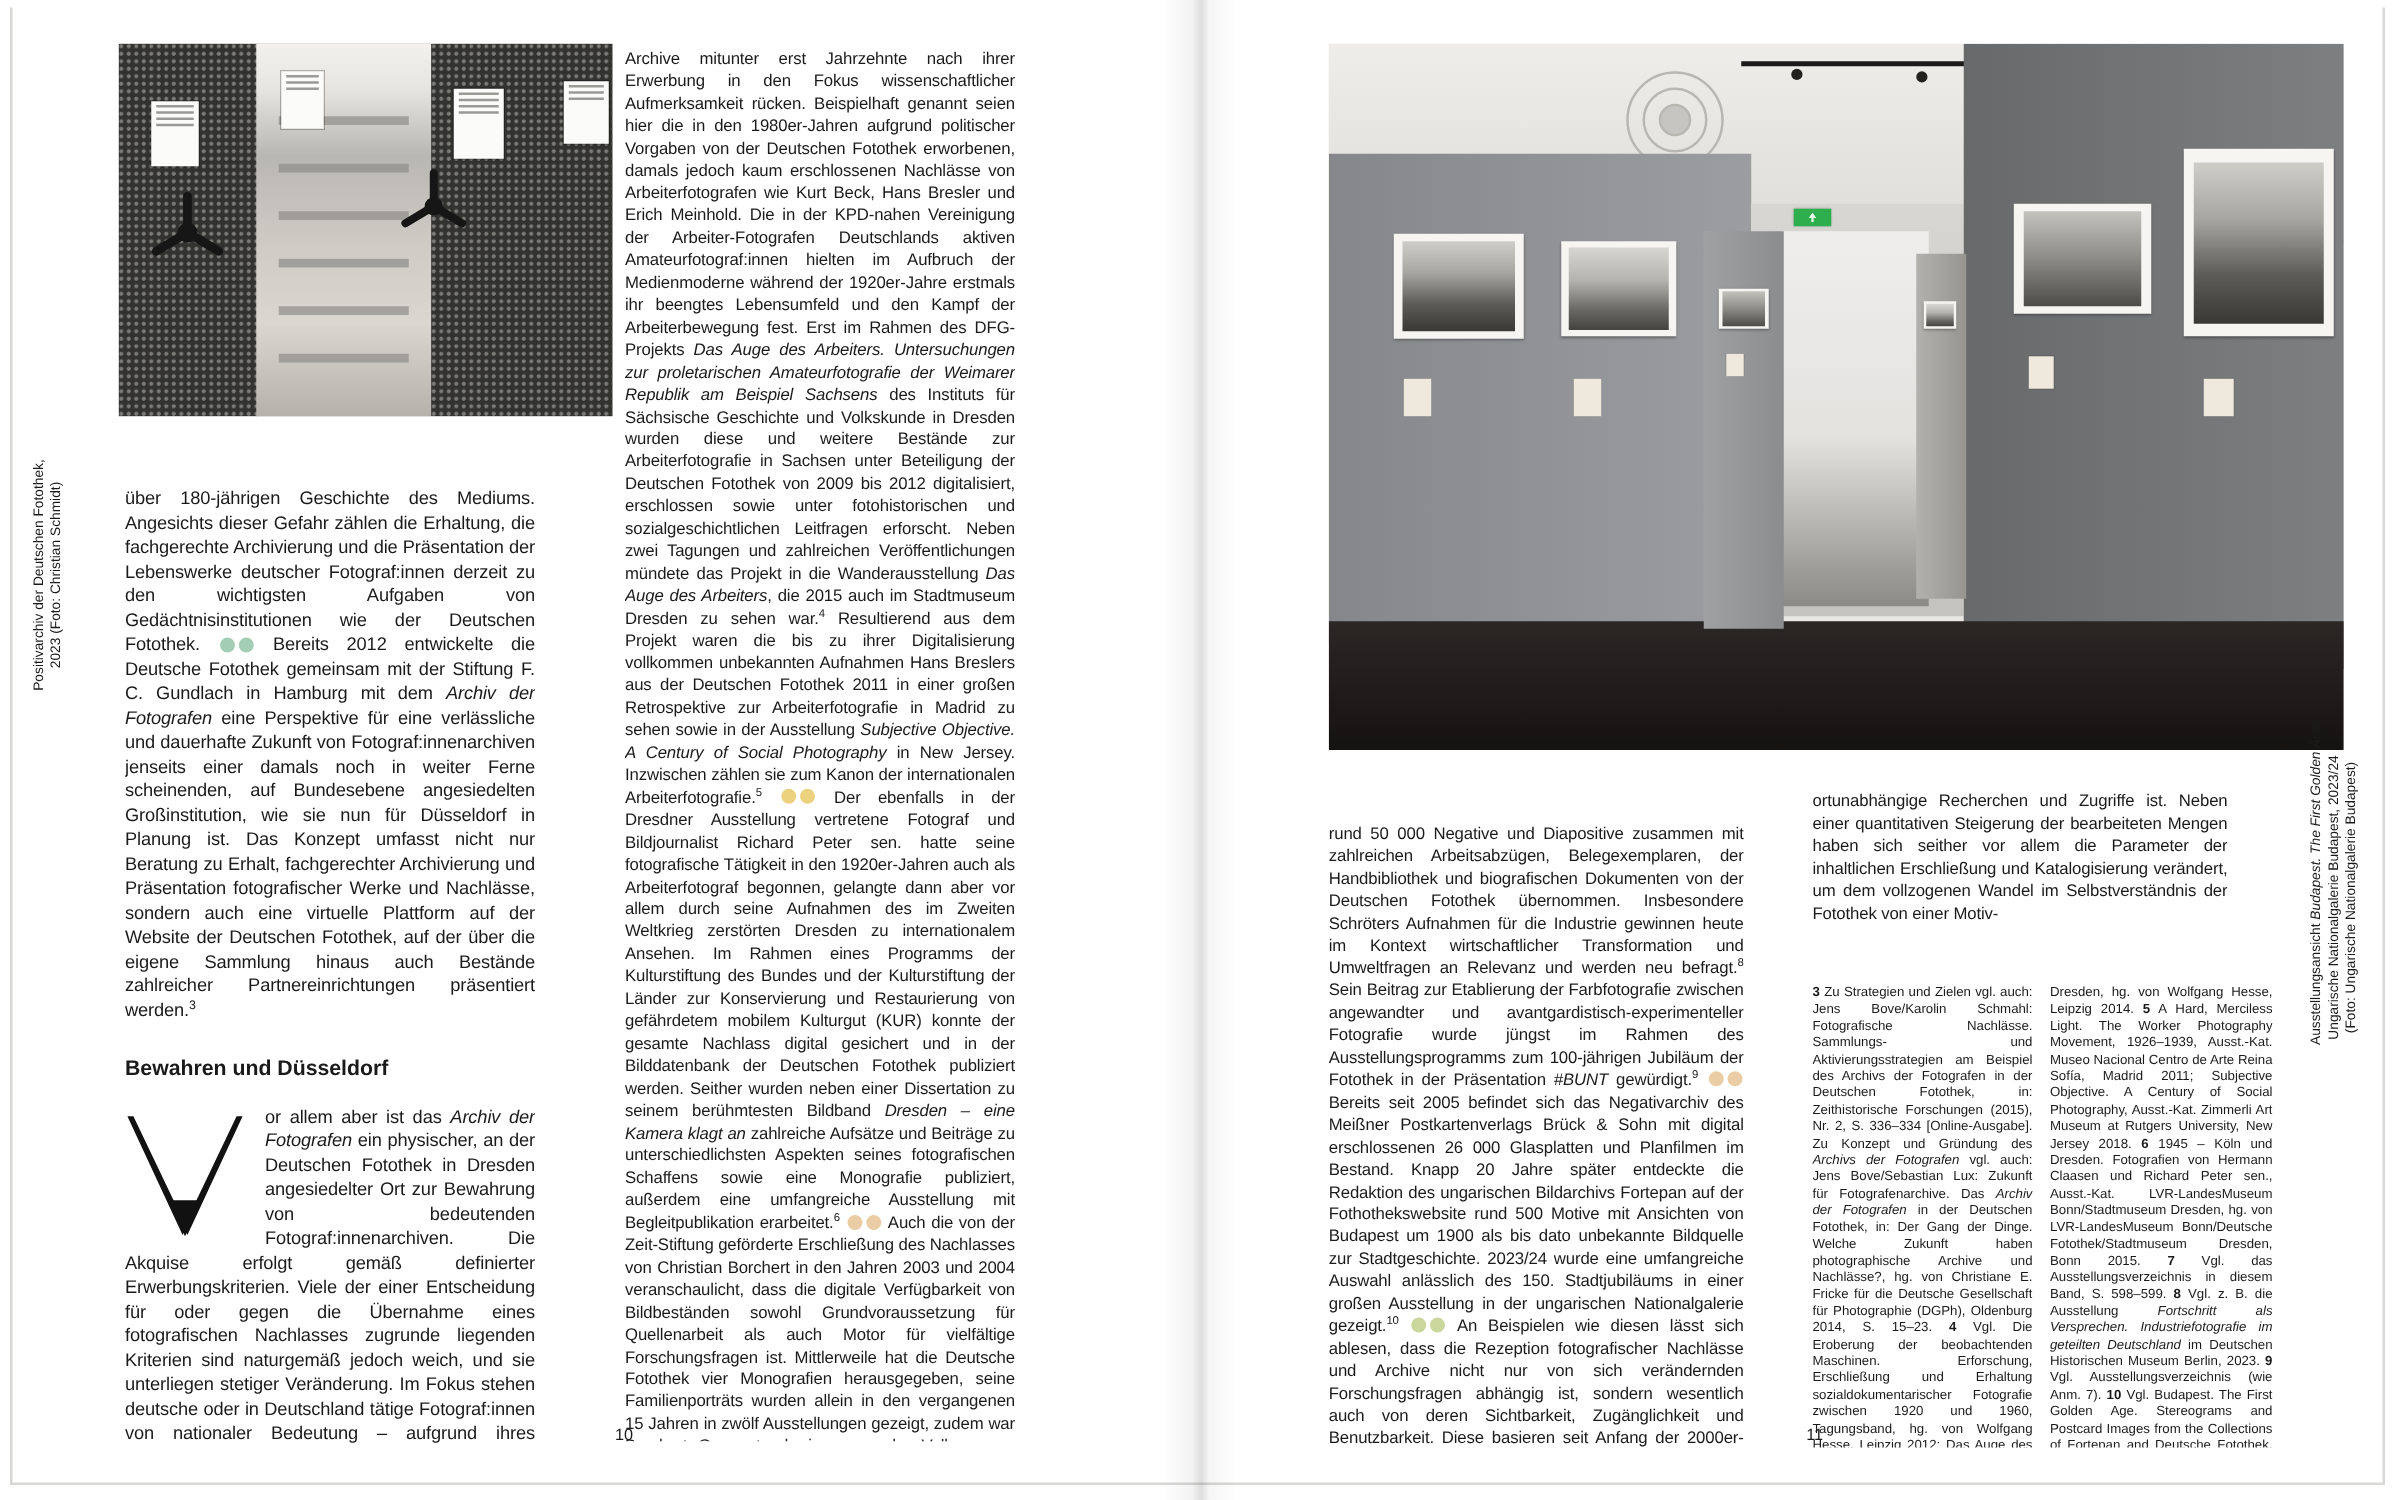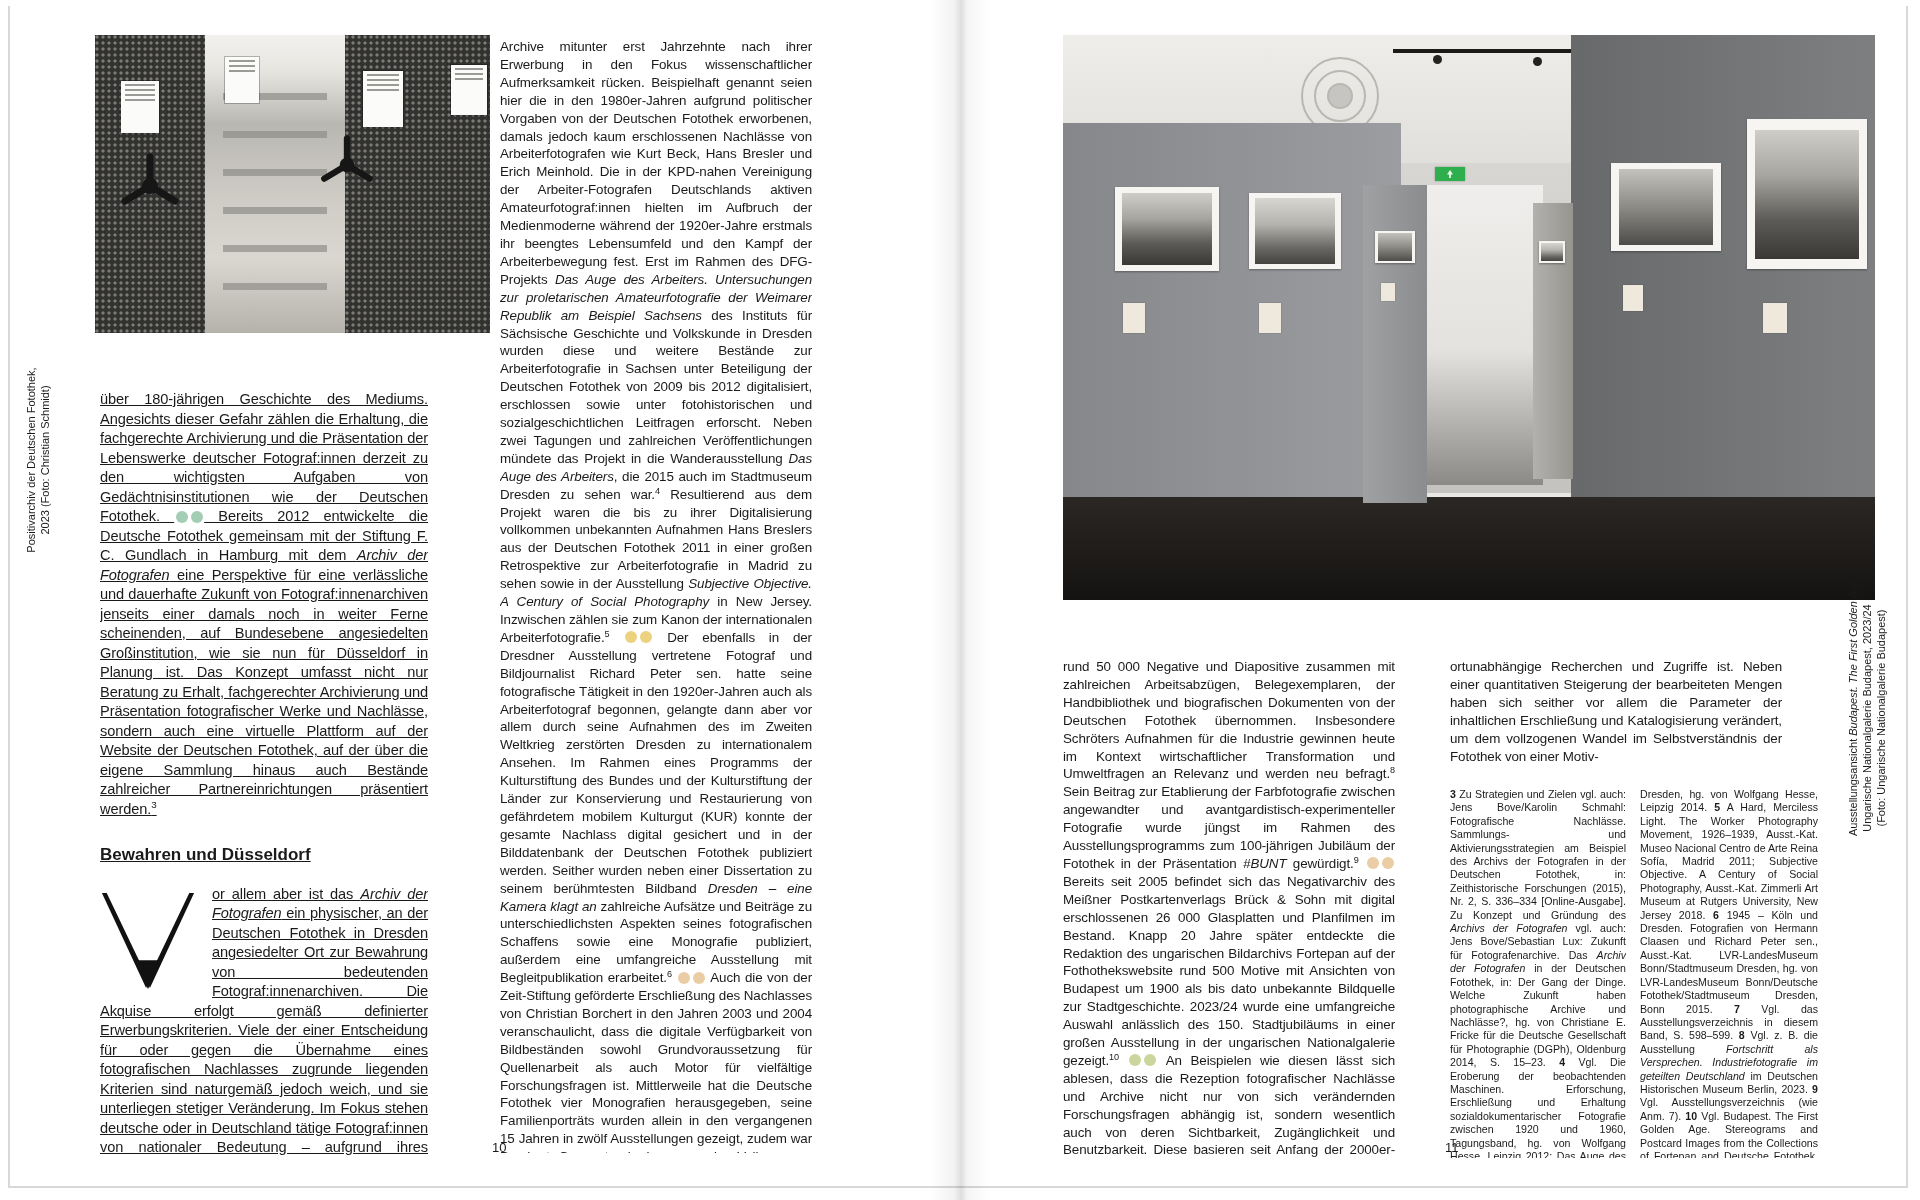--- a/index.html
+++ b/index.html
@@ -3,21 +3,21 @@
 <meta charset="utf-8">
 <style>
   html,body{margin:0;padding:0;background:#f4f4f2;}
   #spread{position:relative;width:1920px;height:1200px;background:#ffffff;overflow:hidden;
           font-family:"Liberation Sans","DejaVu Sans",sans-serif;color:#1a1a1a;}
   .edge{position:absolute;background:#d8d8d6;}
   .gutter{position:absolute;left:930px;top:0;width:60px;height:1200px;
           background:linear-gradient(90deg,rgba(0,0,0,0) 0%,rgba(0,0,0,0.05) 40%,rgba(0,0,0,0.13) 52%,rgba(0,0,0,0.04) 62%,rgba(0,0,0,0) 100%);}
   
   .col{position:absolute;text-align:justify;overflow:hidden;}
-  .bodyL{font-size:14.6px;line-height:19.5px;letter-spacing:-0.1px;text-decoration:underline;}
+  .bodyL{font-size:14.6px;line-height:19.5px;letter-spacing:-0.1px;}
   .bodyS{font-size:13.4px;line-height:17.9px;letter-spacing:-0.1px;}
   .col p{margin:0;}
   .h2{font-weight:bold;font-size:17px;margin:26px 0 20px 0;text-align:left;letter-spacing:0;}
   .it{font-style:italic;}
   .bd{font-weight:bold;}
   sup{font-size:68%;line-height:0;vertical-align:super;}
   .dot{display:inline-block;width:12px;height:12px;border-radius:50%;margin:0 1.5px;vertical-align:-1.5px;}
   .fnote{font-size:10.6px;line-height:13.4px;letter-spacing:0;text-align:justify;}
   .pageno{position:absolute;font-size:13px;color:#1a1a1a;}
   
@@ -186,21 +186,21 @@
         <div class="ph bw1"></div>
       </div>
     <div class="card" style="left:560px;top:250px;width:20px;height:26px;"></div>
     <div class="card" style="left:700px;top:268px;width:24px;height:30px;"></div>
   </div>
 
   <div class="col bodyS" style="left:1063px;top:658px;width:332px;height:500px;" id="Rcol1">
       <p><span>rund 50 000 Negative und Diapositive zusammen mit zahlreichen Arbeitsabzügen, Belegexemplaren, der Handbibliothek und biografischen Dokumenten von der Deutschen Fotothek übernommen. Insbesondere Schröters Aufnahmen für die Industrie gewinnen heute im Kontext wirtschaftlicher Transformation und Umweltfragen an Relevanz und werden neu befragt.</span><sup>8</sup><span> Sein Beitrag zur Etablierung der Farbfotografie zwischen angewandter und avantgardistisch-experimenteller Fotografie wurde jüngst im Rahmen des Ausstellungsprogramms zum 100-jährigen Jubiläum der Fotothek in der Präsentation </span><span class="it">#BUNT</span><span> gewürdigt.</span><sup>9</sup><span> </span><span class="dot" style="background: rgb(234, 205, 164);"></span><span class="dot" style="background: rgb(234, 205, 164);"></span><span> Bereits seit 2005 befindet sich das Negativarchiv des Meißner Postkartenverlags Brück &amp; Sohn mit digital erschlossenen 26 000 Glasplatten und Planfilmen im Bestand. Knapp 20 Jahre später entdeckte die Redaktion des ungarischen Bildarchivs Fortepan auf der Fothothekswebsite rund 500 Motive mit Ansichten von Budapest um 1900 als bis dato unbekannte Bildquelle zur Stadtgeschichte. 2023/24 wurde eine umfangreiche Auswahl anlässlich des 150. Stadtjubiläums in einer großen Ausstellung in der ungarischen Nationalgalerie gezeigt.</span><sup>10</sup><span> </span><span class="dot" style="background: rgb(203, 214, 156);"></span><span class="dot" style="background: rgb(203, 214, 156);"></span><span> An Beispielen wie diesen lässt sich ablesen, dass die Rezeption fotografischer Nachlässe und Archive nicht nur von sich verändernden Forschungsfragen abhängig ist, sondern wesentlich auch von deren Sichtbarkeit, Zugänglichkeit und Benutzbarkeit. Diese basieren seit Anfang der 2000er-Jahre auf der forcierten Digitalisierung, die unabdingbare Voraussetzung für stand-</span></p>
     </div>
 
-  <div class="col bodyS" style="left:1450px;top:658px;width:332px;height:108px;" id="Rcol2">
+  <div class="col bodyS" style="left:1450px;top:632px;width:332px;height:108px;" id="Rcol2">
       <p><span>ortunabhängige Recherchen und Zugriffe ist. Neben einer quantitativen Steigerung der bearbeiteten Mengen haben sich seither vor allem die Parameter der inhaltlichen Erschließung und Katalogisierung verändert, um dem vollzogenen Wandel im Selbstverständnis der Fotothek von einer Motiv-</span></p>
     </div>
 
   <div class="col fnote" style="left:1450px;top:788px;width:176px;height:370px;" id="Fn1"><span class="bd">3</span><span>  Zu Strategien und Zielen vgl. auch: Jens Bove/Karolin Schmahl: Fotografische Nachlässe. Sammlungs- und Aktivierungsstrategien am Beispiel des Archivs der Fotografen in der Deutschen Fotothek, in: Zeithistorische Forschungen (2015), Nr. 2, S. 336–334 [Online-Ausgabe]. Zu Konzept und Gründung des </span><span class="it">Archivs der Fotografen</span><span> vgl. auch: Jens Bove/Sebastian Lux: Zukunft für Fotografenarchive. Das </span><span class="it">Archiv der Fotografen</span><span> in der Deutschen Fotothek, in: Der Gang der Dinge. Welche Zukunft haben photographische Archive und Nachlässe?, hg. von Christiane E. Fricke für die Deutsche Gesellschaft für Photographie (DGPh), Oldenburg 2014, S. 15–23.   </span><span class="bd">4</span><span>  Vgl. Die Eroberung der beobachtenden Maschinen. Erforschung, Erschließung und Erhaltung sozialdokumentarischer Fotografie zwischen 1920 und 1960, Tagungsband, hg. von Wolfgang Hesse, Leipzig 2012; Das Auge des Arbeiters. Arbeiterfotografie und Kunst um 1930, Ausst.-Kat. Kunstsammlungen Zwickau/Käthe Kollwitz Museum, Köln/Stadtmuseum</span></div>
   <div class="col fnote" style="left:1640px;top:788px;width:178px;height:370px;" id="Fn2"><span>Dresden, hg. von Wolfgang Hesse, Leipzig 2014.   </span><span class="bd">5</span><span>  A Hard, Merciless Light. The Worker Photography Movement, 1926–1939, Ausst.-Kat. Museo Nacional Centro de Arte Reina Sofía, Madrid 2011; Subjective Objective. A Century of Social Photography, Ausst.-Kat. Zimmerli Art Museum at Rutgers University, New Jersey 2018.   </span><span class="bd">6</span><span>  1945 – Köln und Dresden. Fotografien von Hermann Claasen und Richard Peter sen., Ausst.-Kat. LVR-LandesMuseum Bonn/Stadtmuseum Dresden, hg. von LVR-LandesMuseum Bonn/Deutsche Fotothek/Stadtmuseum Dresden, Bonn 2015.   </span><span class="bd">7</span><span>  Vgl. das Ausstellungsverzeichnis in diesem Band, S. 598–599.   </span><span class="bd">8</span><span>  Vgl. z. B. die Ausstellung </span><span class="it">Fortschritt als Versprechen. Industriefotografie im geteilten Deutschland</span><span> im Deutschen Historischen Museum Berlin, 2023.   </span><span class="bd">9</span><span>  Vgl. Ausstellungsverzeichnis (wie Anm. 7).   </span><span class="bd">10</span><span>  Vgl. Budapest. The First Golden Age. Stereograms and Postcard Images from the Collections of Fortepan and Deutsche Fotothek, Ausst.-Kat. Ungarische Nationalgalerie, Budapest 2023.</span></div>
 
   <div class="vcapwrap" style="left:1846px;top:600px;width:50px;height:236px;">
     <div class="vcap" style="left:0;top:236px;width:236px;" id="vcapR">
         <div><span>Ausstellungsansicht </span><span class="it">Budapest. The First Golden Age</span><span>,</span></div>
         <div><span>Ungarische Nationalgalerie Budapest, 2023/24</span></div>

